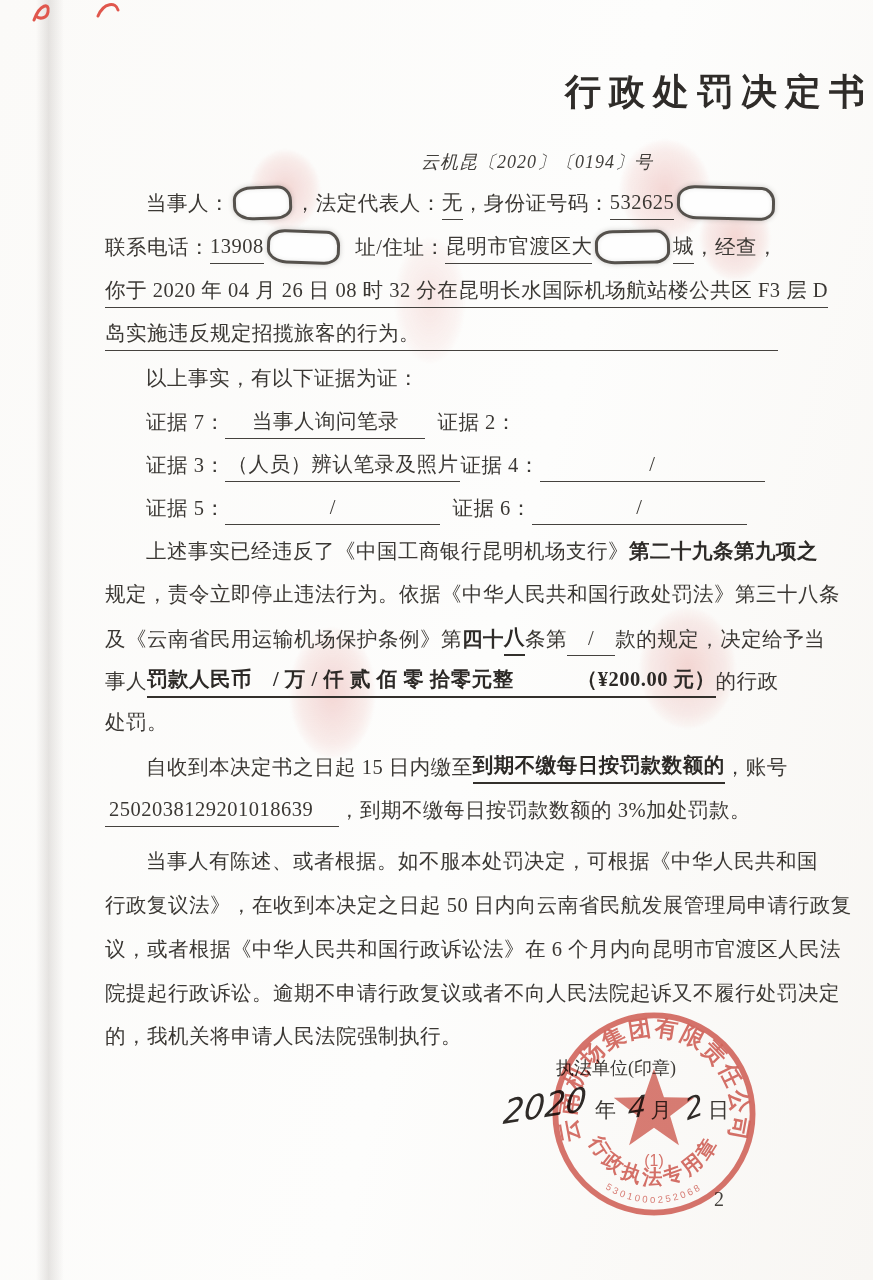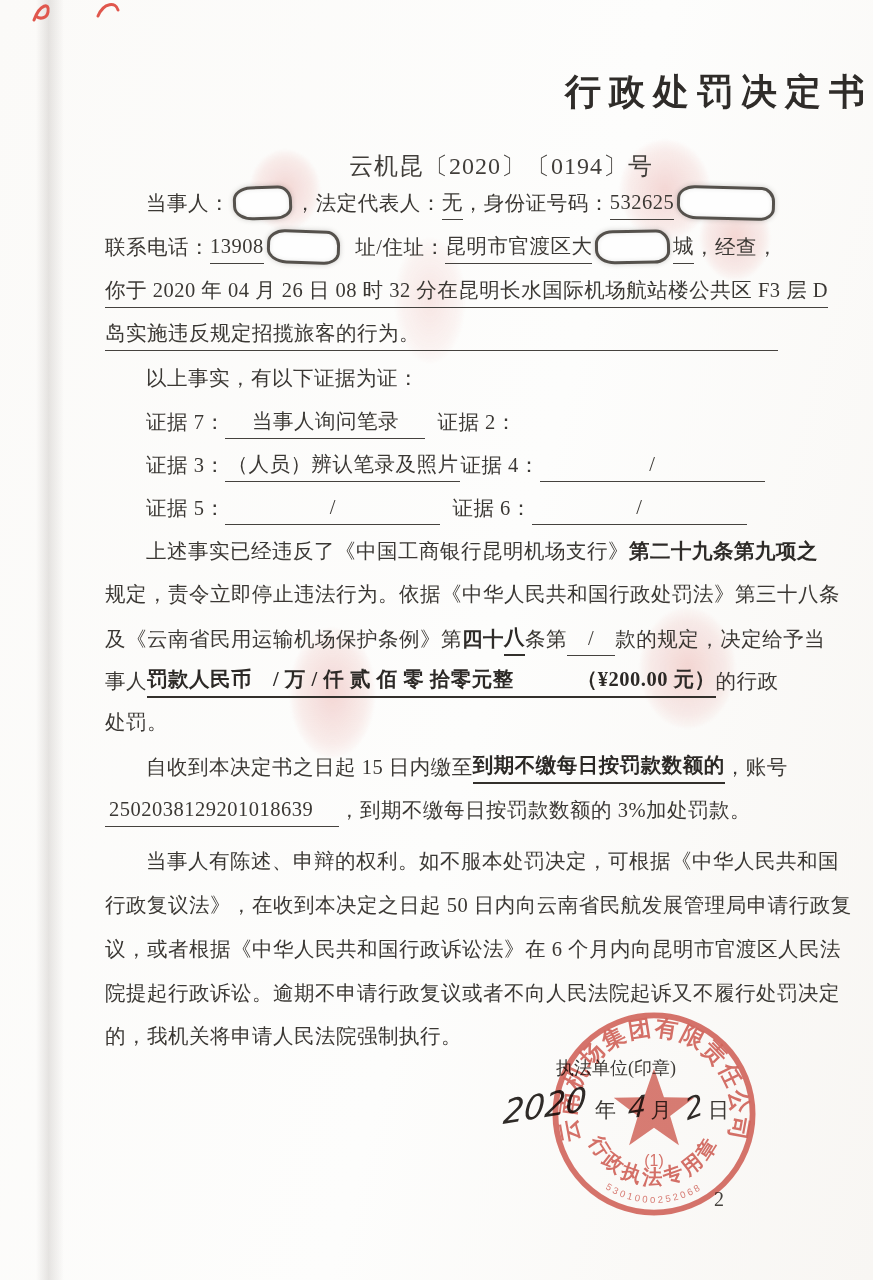--- a/index.html
+++ b/index.html
@@ -10,21 +10,21 @@
         background:linear-gradient(105deg,#fbfaf8 0%,#fdfdfc 55%,#f8f6f3 100%);
         color:#3b3834;}
   .fold{position:absolute;left:36px;top:0;width:28px;height:100%;
         background:linear-gradient(90deg,rgba(0,0,0,0),rgba(110,100,95,.16) 45%,rgba(0,0,0,0));
         pointer-events:none;}
   .smudge{position:absolute;border-radius:50%;filter:blur(1px);pointer-events:none;
         background:radial-gradient(ellipse at center,rgba(224,128,122,.30),rgba(224,128,122,.13) 55%,rgba(224,128,122,0) 75%);}
   .title{position:absolute;left:0;top:68px;width:873px;text-align:right;
          font-size:36px;font-weight:bold;letter-spacing:8px;color:#2f2c29;
          font-family:"Liberation Sans","DejaVu Sans",sans-serif;}
-  .docnum{position:absolute;top:150px;right:220px;font-size:24px;letter-spacing:1px;color:#413e3a;}
+  .docnum{position:absolute;top:150px;right:220px;font-size:18px;letter-spacing:1px;color:#413e3a;font-style:italic;}
   .line{position:absolute;left:105px;right:95px;font-size:20.5px;line-height:32px;
         letter-spacing:.5px;white-space:nowrap;display:flex;align-items:center;}
   .line.ind{padding-left:41px;}
   .seg{display:inline;}
   .seg.b{font-weight:bold;color:#2e2b28;}
   .seg.u{border-bottom:1.6px solid #45423e;padding-bottom:1px;}
   .seg.bu{font-weight:bold;color:#2c2926;border-bottom:2.2px solid #33302c;padding-bottom:1px;}
   .seg.gap{margin-left:12px;}
   .seg.slot,.seg.slot-l{display:inline-block;text-align:center;
         border-bottom:1.6px solid #45423e;padding-bottom:1px;}
@@ -149,21 +149,21 @@
     <div class="line ind" style="top:749px">
         <span class="seg">自收到本决定书之日起 15 日内缴至</span>
         <span class="seg bu">到期不缴每日按罚款数额的</span>
         <span class="seg">，账号</span>
       </div>
     <div class="line" style="top:793px">
         <span class="seg slot-l w230">2502038129201018639</span>
         <span class="seg">，到期不缴每日按罚款数额的 3%加处罚款。</span>
       </div>
     <div class="line ind" style="top:845px">
-        <span class="seg">当事人有陈述、申辩的权利。如不服本处罚决定，可根据《中华人民共和国</span>
+        <span class="seg">当事人有陈述、或者根据。如不服本处罚决定，可根据《中华人民共和国</span>
       </div>
     <div class="line" style="top:889px">
         <span class="seg">行政复议法》，在收到本决定之日起 50 日内向云南省民航发展管理局申请行政复</span>
       </div>
     <div class="line" style="top:933px">
         <span class="seg">议，或者根据《中华人民共和国行政诉讼法》在 6 个月内向昆明市官渡区人民法</span>
       </div>
     <div class="line" style="top:977px">
         <span class="seg">院提起行政诉讼。逾期不申请行政复议或者不向人民法院起诉又不履行处罚决定</span>
       </div>

